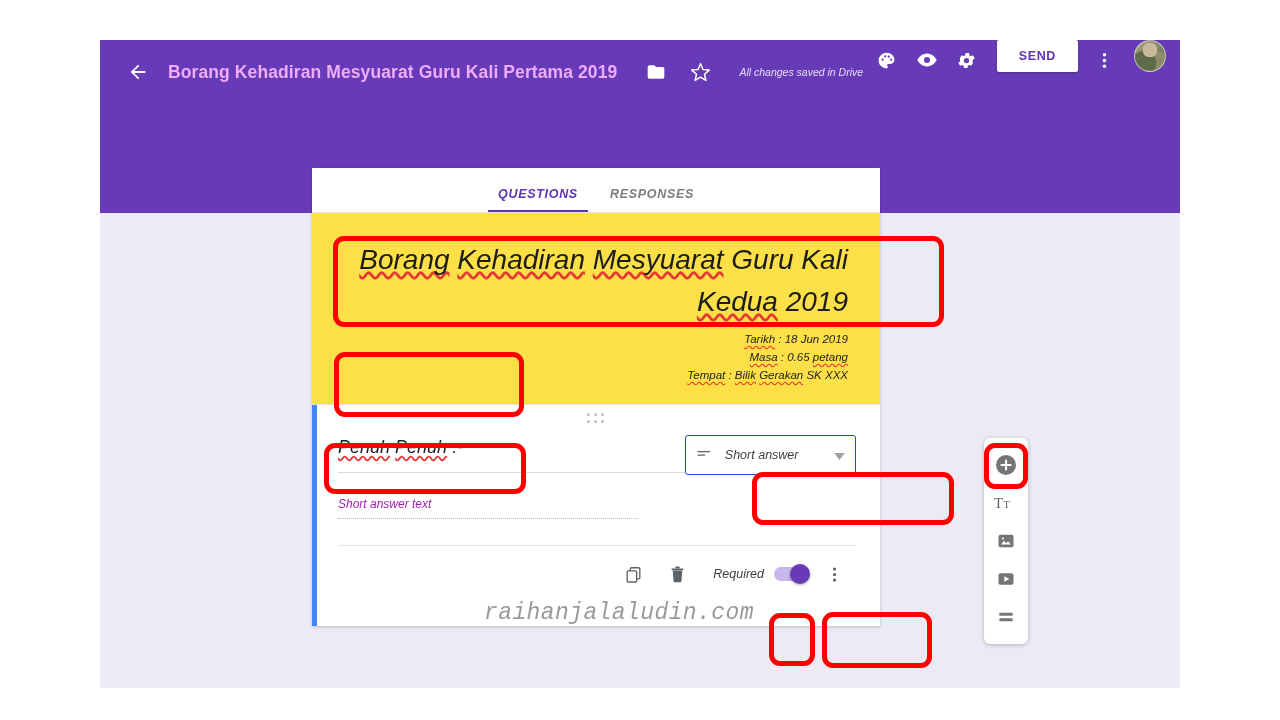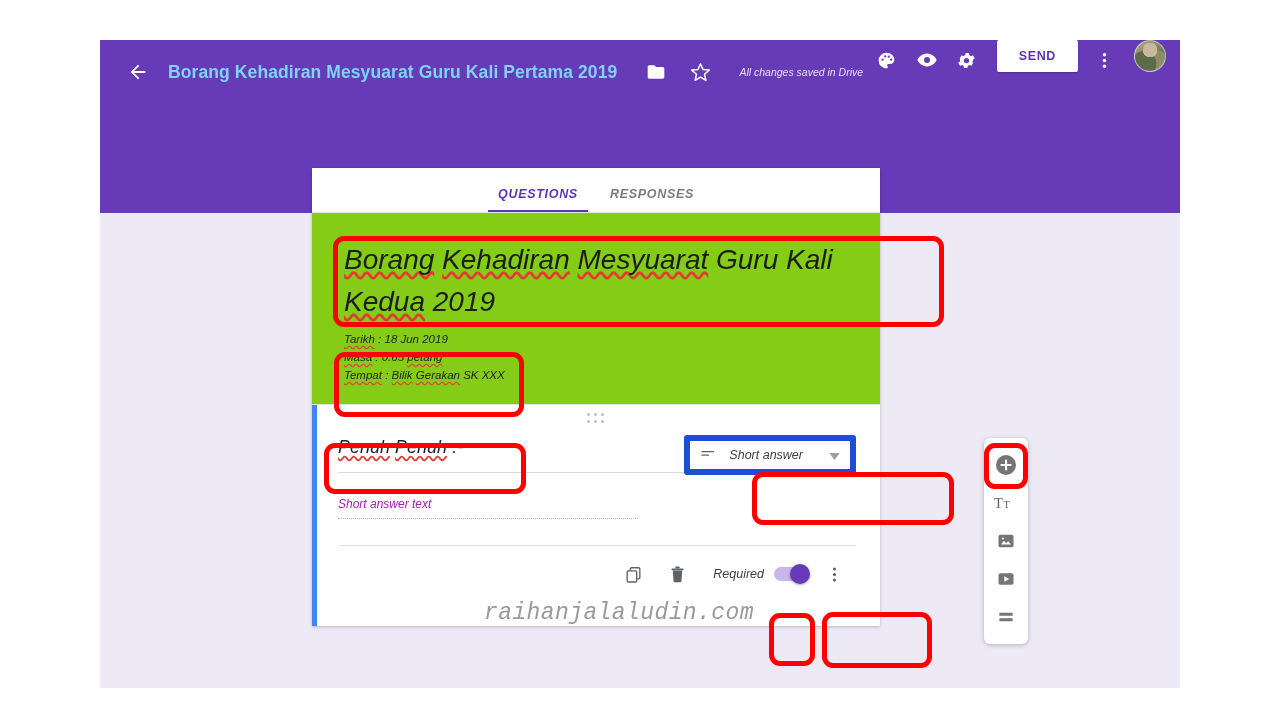--- a/index.html
+++ b/index.html
@@ -27,21 +27,21 @@
   #topbar-row {
     position: absolute; left: 0; top: 0; width: 1080px; height: 64px;
     display: flex; align-items: center;
   }
   .back-arrow {
     width: 40px; height: 40px; margin-left: 18px;
     display: flex; align-items: center; justify-content: center;
     cursor: pointer;
   }
   .doc-title {
-    color: #7dd3fc; font-size: 17.5px; font-weight: bold;
+    color: #f0abfc; font-size: 17.5px; font-weight: bold;
     letter-spacing: .1px; margin-left: 10px; white-space: nowrap;
     cursor: text;
   }
   .hdr-icon {
     width: 34px; height: 34px; display: flex; align-items: center;
     justify-content: center; cursor: pointer; flex: none;
   }
   #folder-icon { margin-left: 22px; }
   #star-icon { margin-left: 10px; }
   .save-status {
@@ -91,21 +91,21 @@
     padding: 0 16px 11px 16px; cursor: pointer; color: #7C7C7C;
     position: relative;
   }
   .tab.active { color: #5E35B1; }
   .tab.active::after {
     content: ""; position: absolute; left: 6px; right: 6px; bottom: 0;
     height: 2.5px; background: #5E35B1;
   }
 
   
-  #form-header { padding: 26px 32px 20px 32px; background:#84cc16; }
+  #form-header { padding: 26px 32px 20px 32px; background:#fde047;text-align:right; }
   #form-title {
     font-size: 28px; line-height: 1.5; color: #1c1c1c;
     font-weight: normal; max-width: 560px;
   }
   #form-desc {
     margin-top: 8px; font-size: 11.5px; line-height: 1.55; color: #222;
   }
   .sq {
     text-decoration: underline wavy #E53935;
     text-decoration-skip-ink: none;
@@ -131,21 +131,21 @@
 
   #q-row { display: flex; align-items: flex-start; justify-content: space-between; }
   #q-title-wrap { width: 372px; padding-top: 10px; }
   #q-title {
     font-size: 18px; color: #212121; padding-bottom: 14px;
     border-bottom: 1px solid #DADADA; width: 100%;
     cursor: text;
   }
   #q-type {
     display: flex; align-items: center; width: 182px; height: 40px;
-    border: 6px solid #1d4ed8; border-radius: 3px; padding: 0 10px;
+    border: 1px solid #1d4ed8; border-radius: 3px; padding: 0 10px;
     margin-top: 8px; cursor: pointer; background: #fff;
   }
   #q-type-label { font-size: 12.5px; color: #3C4043; margin-left: 12px; flex: 1; }
 
   #q-answer { margin-top: 22px; width: 300px; }
   #q-answer-placeholder { font-size: 12px; color: #a21caf; padding-bottom: 7px; }
   .dotted-line { height: 0; border-bottom: 1.6px dotted #BDBDBD; }
 
   #q-footer {
     margin-top: 26px; border-top: 1px solid #E4E4E4;

